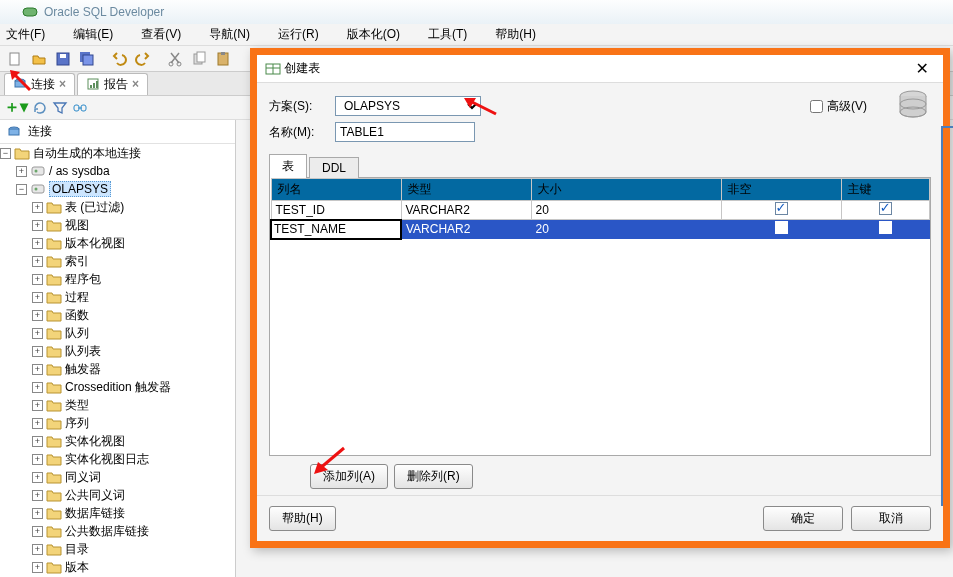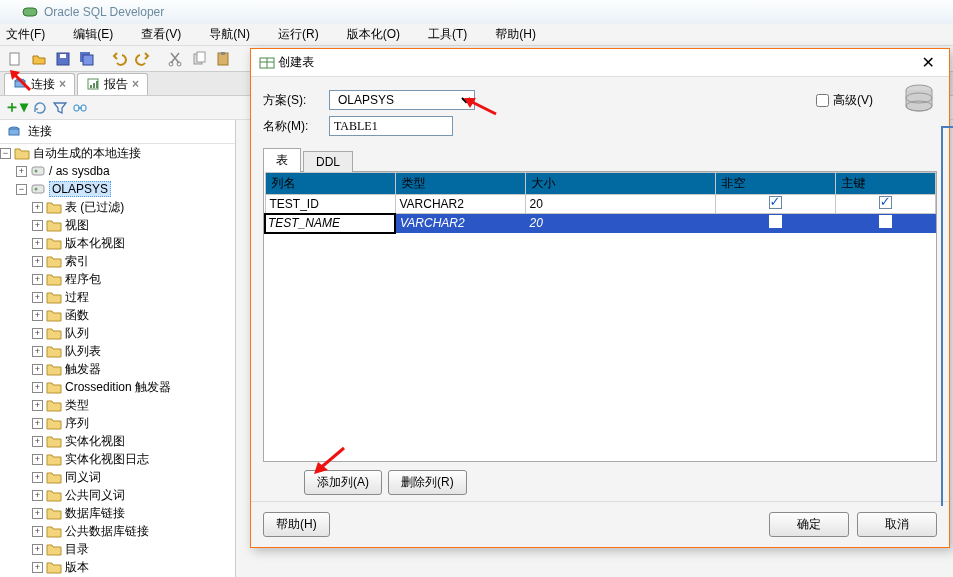--- a/index.html
+++ b/index.html
@@ -27,40 +27,40 @@
 
   ul.tree { list-style:none; padding-left:0; }
   ul.tree ul { list-style:none; padding-left:16px; }
   li.node { white-space:nowrap; }
   .row { display:flex; align-items:center; height:18px; gap:3px; padding-right:4px;}
   .tw { width:11px; height:11px; border:1px solid #888; display:inline-flex; align-items:center; justify-content:center; font-size:9px; line-height:1; color:#444; background:#fff; }
   .nicon { width:16px; height:16px; flex:0 0 16px; }
   .sel { background:#cde6ff; border:1px dotted #5a9bd4; padding:0 2px; }
 
   
-  .dialog { position:absolute; left:250px; top:48px; width:700px; height:500px; background:#f4f4f4; border:1px solid #f97316; box-shadow:3px 3px 10px rgba(0,0,0,.25); display:flex; flex-direction:column; }
+  .dialog { position:absolute; left:250px; top:48px; width:700px; height:500px; background:#f4f4f4; border:7px solid #f97316; box-shadow:3px 3px 10px rgba(0,0,0,.25); display:flex; flex-direction:column; }
   .dlg-title { height:28px; display:flex; align-items:center; padding:0 8px; background:#fff; border-bottom:1px solid #ddd; }
   .dlg-title .close { margin-left:auto; font-size:16px; padding:0 6px;}
   .dlg-body { flex:1; padding:10px 12px 6px 12px; display:flex; flex-direction:column; }
   .form-row { display:flex; align-items:center; height:26px; gap:8px; }
   .form-row label { width:58px; }
   .form-row select, .form-row input[type=text] { height:20px; border:1px solid #7a97b1; background:#fff; padding:0 4px; }
   .form-row select { width:146px; }
-  .form-row input[type=text] { width:124px;font-family:Liberation Serif, serif; }
+  .form-row input[type=text] { width:140px; }
   .adv { margin-left:auto; display:flex; align-items:center; gap:4px; margin-right:20px;}
   .db-icon { width:36px; height:36px; }
 
   .inner-tabs { margin-top:8px; display:flex; align-items:flex-end; gap:2px; }
   .inner-tab { border:1px solid #a9a9a9; background:#ececec; padding:3px 12px; border-bottom:none; position:relative; top:1px;}
   .inner-tab.active { background:#fff; }
   .grid-wrap { border:1px solid #a9a9a9; background:#fff; flex:1; min-height:240px; }
   table.cols { width:100%; border-collapse:collapse; }
   table.cols th { background:#0369a1; border:1px solid #c6c6c6; text-align:left; font-weight:normal; padding:2px 6px; height:18px;}
   table.cols td { border:1px solid #c6c6c6; padding:1px 4px; height:18px; }
-  tr.selrow td { background:#2a56c6; color:#fff; border-color:#2a56c6;font-style:italic;}
+  tr.selrow td { background:#2a56c6; color:#fff; border-color:#2a56c6;}
   tr.selrow td:first-child { background:#fff; color:#000; border:2px solid #000; padding:0 2px;}
   .ck { display:inline-block; width:13px; height:13px; border:1px solid #6b86a3; background:#fff; position:relative; }
   .ck.on::after { content:"✓"; position:absolute; top:-3px; left:0; font-size:13px; color:#1159c0; }
   tr.selrow .ck { border-color:#fff; }
 
   .dlg-row-btns { margin-top:8px; display:flex; gap:6px;padding-left:41px; }
   .btn { border:1px solid #8a8a8a; background:linear-gradient(#fefefe,#e4e4e4); padding:3px 12px; border-radius:3px; }
   .dlg-footer { display:flex; padding:10px 12px; gap:8px; border-top:1px solid #ddd; }
   .dlg-footer .spacer { flex:1; }
 

